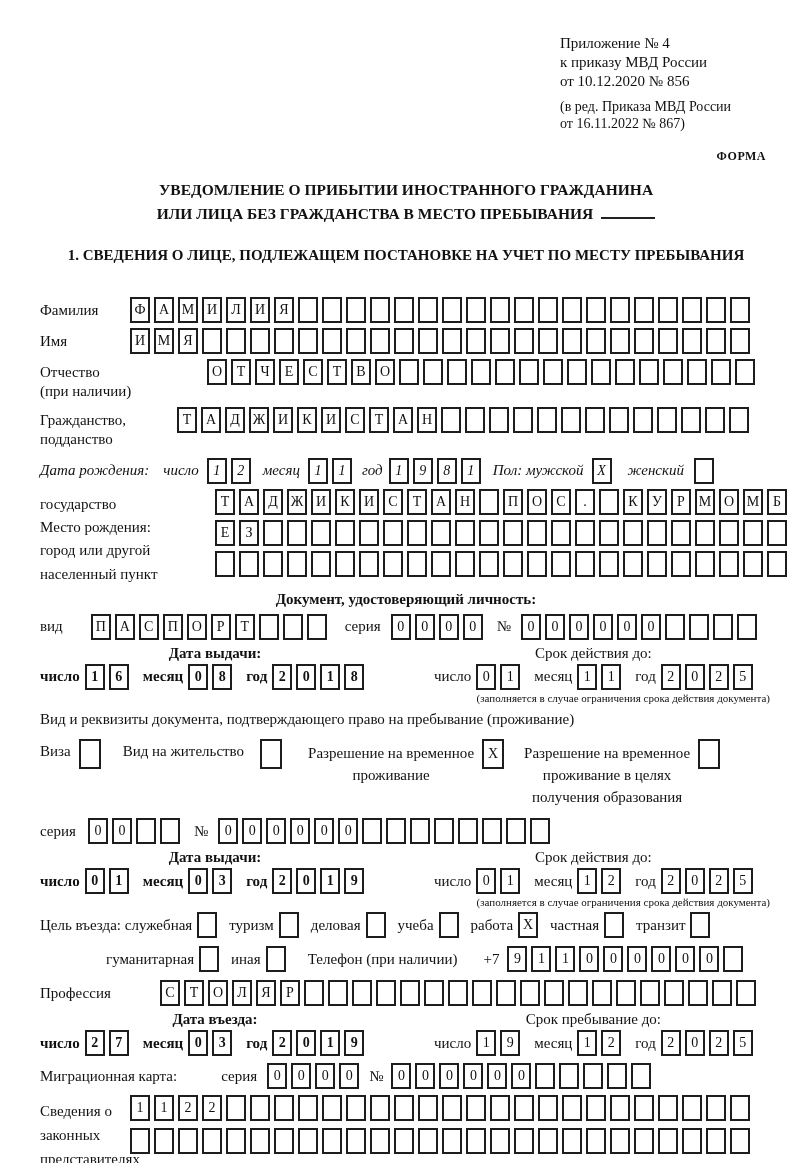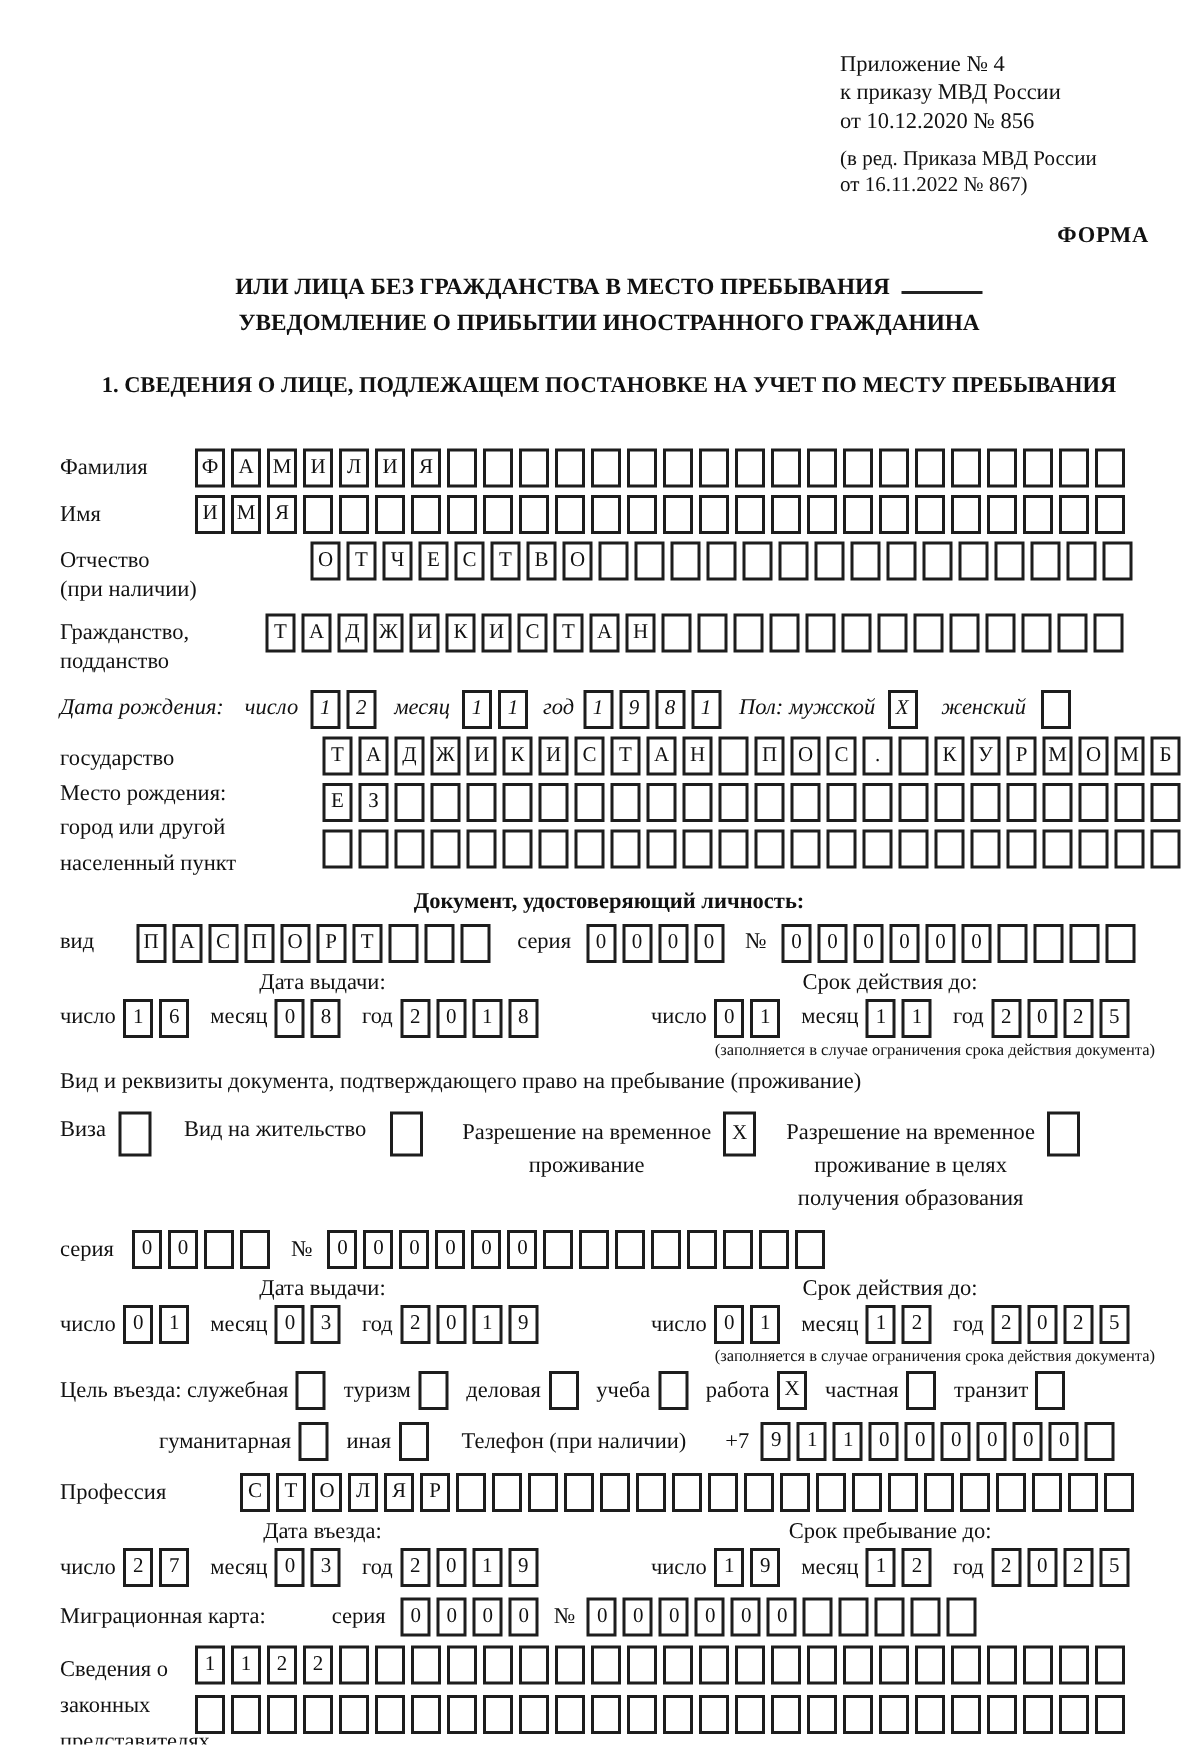--- a/index.html
+++ b/index.html
@@ -6,21 +6,21 @@
   html,body { background:#ffffff; }
   body {
     width:800px; height:1163px; overflow:hidden;
     color:#111; font-family:"Liberation Serif", serif; font-size:15px;
   }
   .page { padding:34px 28px 10px 40px; }
 
   
   .hdr { margin-left:auto; width:212px; line-height:1.28; }
   .hdr .sub { margin-top:6px; font-size:14px; }
-  .forma { text-align:right; font-weight:bold; letter-spacing:.5px; padding-right:6px; margin-top:16px; font-size:15px; }
+  .forma { text-align:right; font-weight:bold; letter-spacing:.5px; padding-right:6px; margin-top:16px; font-size:12px; }
 
   
   .title { text-align:center; font-weight:bold; font-size:15.5px; margin-top:14px; line-height:1.5; }
   .blank { display:inline-block; width:54px; border-bottom:2px solid #222; height:14px; margin-left:8px; }
   .sec1 { text-align:center; font-weight:bold; font-size:15px; margin-top:22px; margin-bottom:33px; }
 
   
   .cells { display:inline-flex; gap:4px; flex-wrap:nowrap; vertical-align:middle; }
   .cell {
     width:20px; height:26px; flex:0 0 auto;
@@ -37,21 +37,21 @@
   .w90  { width:90px; }
   .w137 { width:137px; }
   .w167 { width:167px; }
   .w175 { width:175px; }
   .w120 { width:120px; }
   .stack { display:flex; flex-direction:column; gap:5px; }
 
   
   .dates { display:flex; margin-top:2px; }
   .dg { display:flex; flex-direction:column; }
-  .dg1 { width:350px; }
+  .dg1 { width:350px;font-weight:bold; }
   .dg2 { margin-left:44px; }
   .dg .dhead { text-align:center; margin-bottom:2px; }
   .dline { display:flex; align-items:center; }
   .dline .lbl { margin-right:5px; }
   .dline .gap { margin-left:14px; }
   .dnote { font-size:11px; text-align:right; padding-right:2px; margin-top:2px; margin-bottom:4px; }
 
   .center-bold { text-align:center; font-weight:bold; margin:4px 0 6px 0; }
   .plain { line-height:1.55; }
 
@@ -76,24 +76,24 @@
     <div>к приказу МВД России</div>
     <div>от 10.12.2020 № 856</div>
     <div class="sub">
       <div>(в ред. Приказа МВД России</div>
       <div>от 16.11.2022 № 867)</div>
     </div>
   </div>
   <div class="forma">ФОРМА</div>
 
   <div class="title">
+    <div>УВЕДОМЛЕНИЕ О ПРИБЫТИИ ИНОСТРАННОГО ГРАЖДАНИНА</div>
     <div>
       <span>ИЛИ ЛИЦА БЕЗ ГРАЖДАНСТВА В МЕСТО ПРЕБЫВАНИЯ</span><span class="blank"></span>
     </div>
-    <div>УВЕДОМЛЕНИЕ О ПРИБЫТИИ ИНОСТРАННОГО ГРАЖДАНИНА</div>
   </div>
 
   <div class="sec1">1. СВЕДЕНИЯ О ЛИЦЕ, ПОДЛЕЖАЩЕМ ПОСТАНОВКЕ НА УЧЕТ ПО МЕСТУ ПРЕБЫВАНИЯ</div>
 
   <div class="row">
     <div class="flabel w90">Фамилия</div>
     <div class="cells">
         <span class="cell">Ф</span>
         <span class="cell">А</span>
         <span class="cell">М</span>

